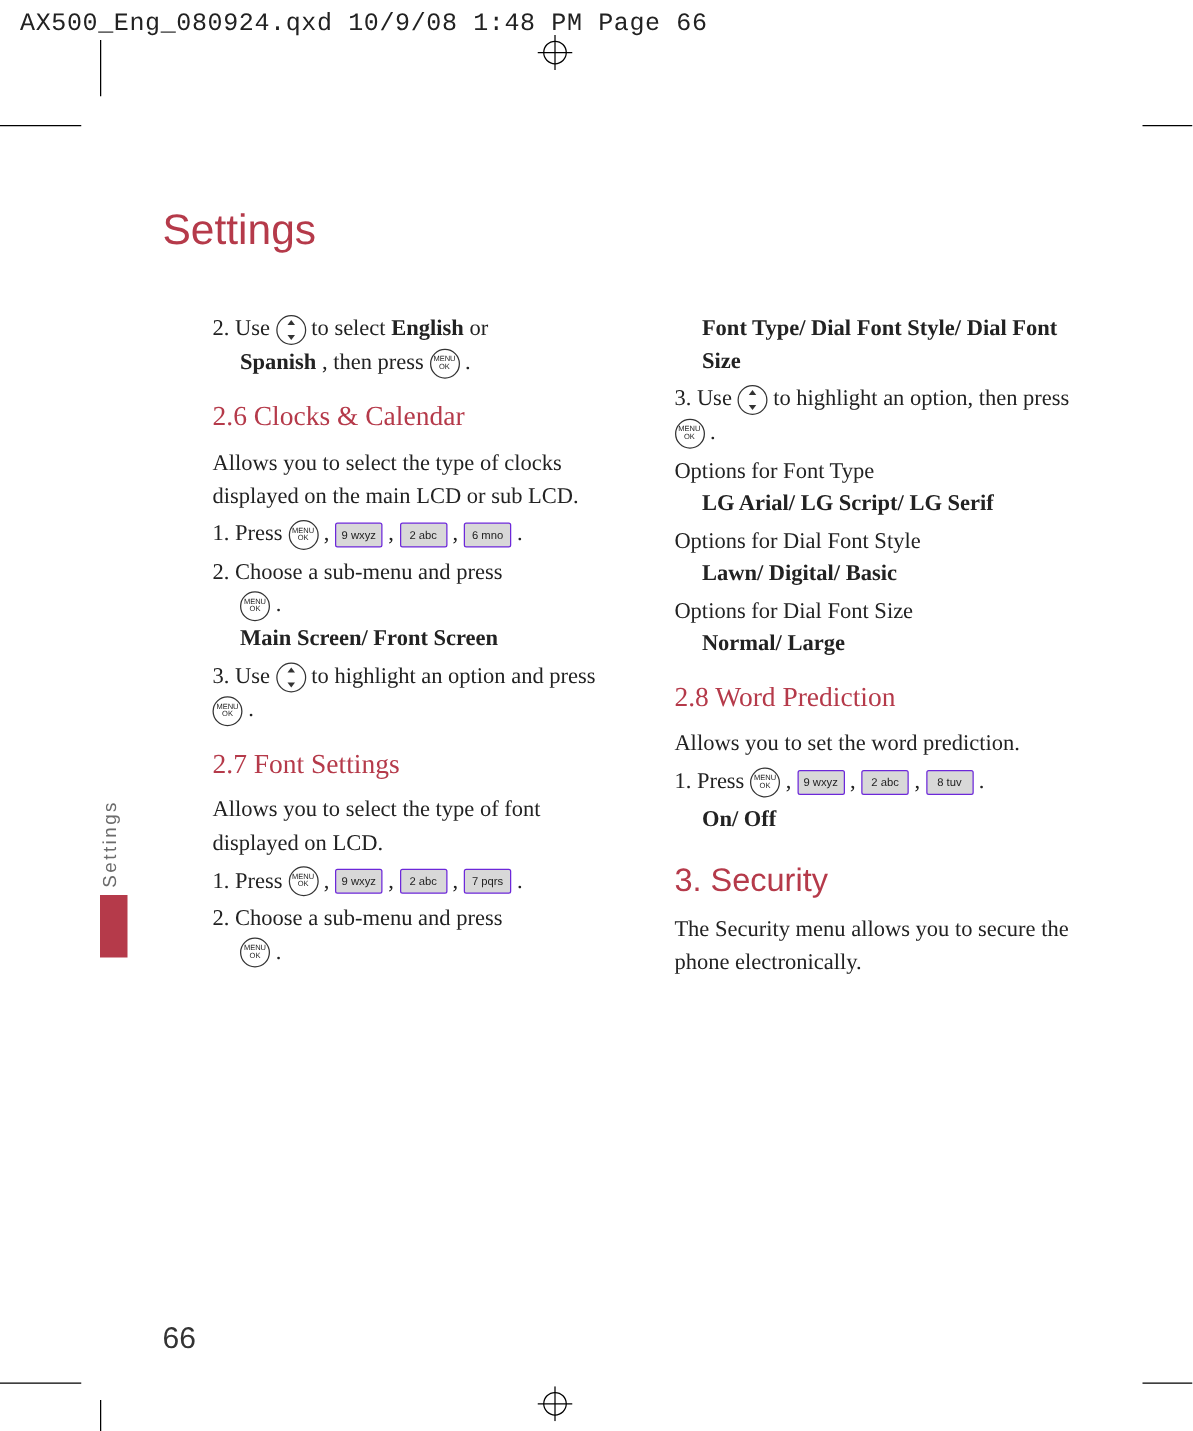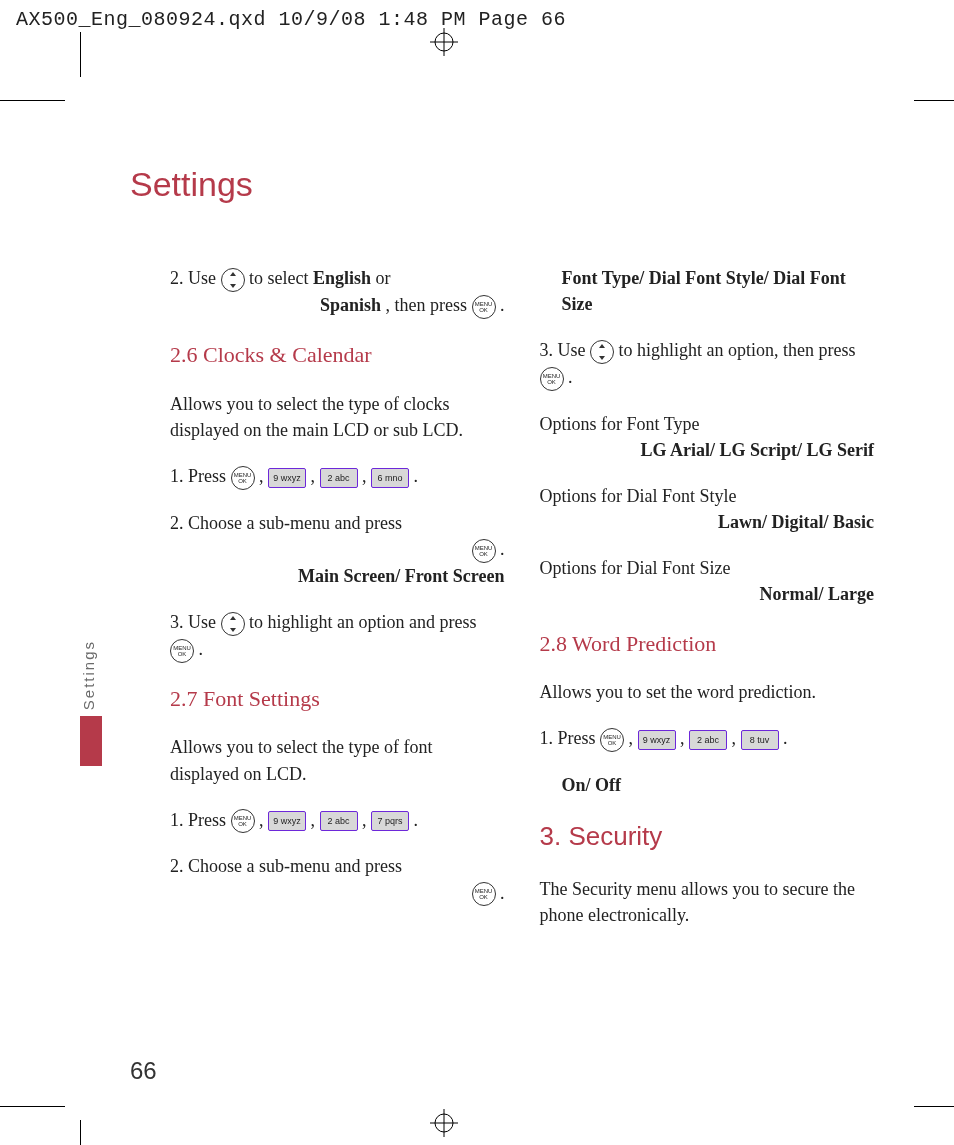--- a/index.html
+++ b/index.html
@@ -35,25 +35,25 @@
   }
   .columns {
     position:absolute;
     top:175px;
     left:170px;
     right:80px;
     display:flex;
     gap:35px;
   }
   .col { width:335px; font-size:18px; line-height:1.45; }
-  .col p { margin: 20px 0; }
+  .col p { margin: 4px 0; }
   .h2 { color:#b53a4a; font-size:22px; margin:14px 0 8px 0; font-family:Liberation Serif, serif; }
   .h1 { color:#b53a4a; font-size:26px; margin:18px 0 6px 0; font-family:"Trebuchet MS",sans-serif; }
   .bold { font-weight:700; }
-  .indent { margin-left:22px; display:block;text-align:right; }
+  .indent { margin-left:22px; display:block; }
   .side-tab {
     position:absolute;
     left:80px; top:570px;
     width:22px; text-align:center;
   }
   .side-tab .lbl {
     writing-mode: vertical-rl;
     transform: rotate(180deg);
     font-family: "Trebuchet MS",sans-serif;
     font-size:15px;

